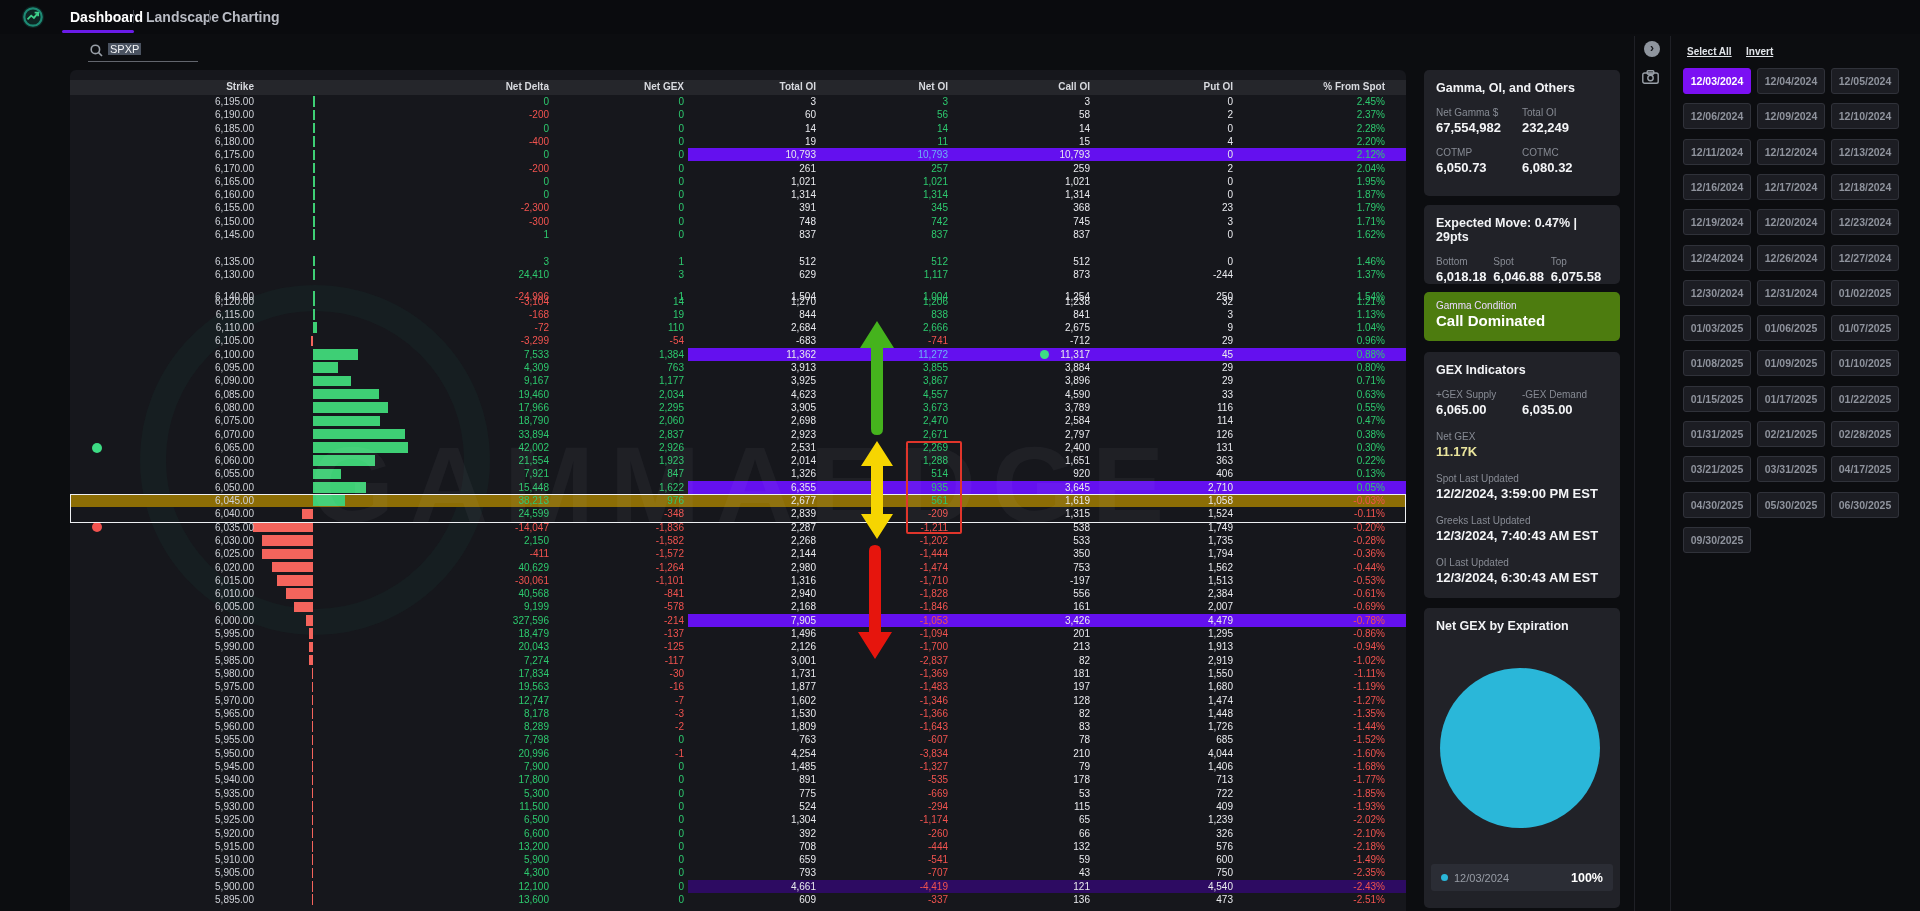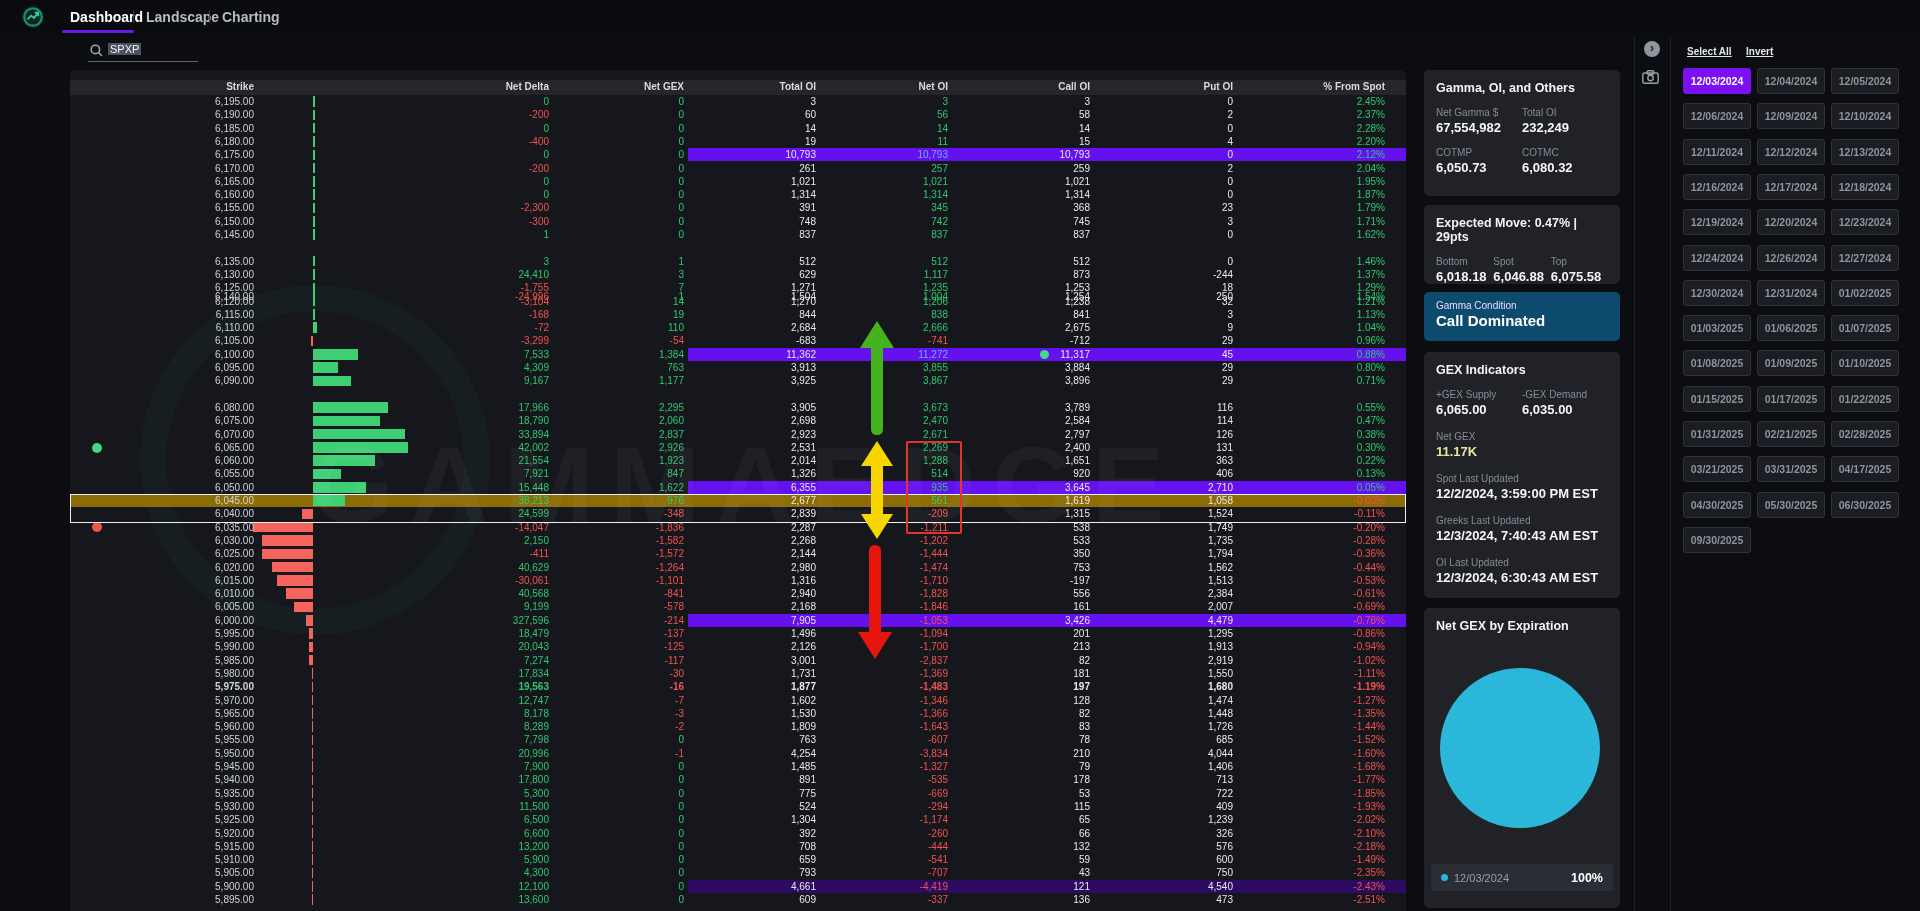--- a/index.html
+++ b/index.html
@@ -45,21 +45,21 @@
   #chev-btn{position:absolute;left:1644px;top:41px;width:16px;height:16px;border-radius:50%;background:#8f959e;
     color:#16171c;font-size:12px;font-weight:bold;text-align:center;line-height:15px;cursor:pointer;z-index:10;}
   #cam-btn{position:absolute;left:1642px;top:70px;cursor:pointer;z-index:10;}
   
   .spanel{position:absolute;left:1424px;width:196px;background:#212228;border-radius:5px;padding:11px 12px;}
   .sptitle{font-size:12.5px;font-weight:bold;color:#f2f3f6;}
   .fld .lb{font-size:10px;color:#878b94;margin-bottom:2px;}
   .fld .vl{font-size:13px;font-weight:bold;color:#f4f5f7;}
   .frow{display:flex;margin-top:12px;}
   .frow .fld{flex:1;}
-  #gamma-cond{position:absolute;left:1424px;top:292px;width:196px;height:49px;background:#0c4a6e;border-radius:5px;padding:8px 12px;}
+  #gamma-cond{position:absolute;left:1424px;top:292px;width:196px;height:49px;background:#4d7c0f;border-radius:5px;padding:8px 12px;}
   #gamma-cond .lb{font-size:10px;color:#ead9ff;}
   #gamma-cond .vl{font-size:15px;font-weight:bold;color:#ffffff;margin-top:1px;}
   #pie{position:absolute;left:16px;top:60px;width:160px;height:160px;border-radius:50%;}
   #pie-legend{position:absolute;left:7px;top:256px;width:182px;height:27px;background:#2b2d35;border-radius:3px;
     display:flex;align-items:center;padding:0 10px;}
   #pie-legend .dot{width:7px;height:7px;border-radius:50%;margin-right:6px;}
   #pie-legend .dlabel{font-size:11px;color:#989da6;flex:1;}
   #pie-legend .dval{font-size:12.5px;font-weight:bold;color:#ffffff;}
   
   #filter-title{position:absolute;left:1687px;top:10px;font-size:11px;color:#cfd3da;}
@@ -257,31 +257,20 @@
         <div class="bar" style="width: 1.5px; left: 243px; background: rgb(62, 207, 117);"></div>
         <span class="cell c0 ts">6,130.00</span>
         <span class="cell c1 tg">24,410</span>
         <span class="cell c2 tg">3</span>
         <span class="cell c3 tw">629</span>
         <span class="cell c4 tg">1,117</span>
         <span class="cell c5 tw">873</span>
         <span class="cell c6 tw">-244</span>
         <span class="cell c7 tg">1.37%</span>
       </div>
-      <div class="trow" style="top: 186.2px;">
-        <div class="bar" style="width: 1.5px; left: 243px; background: rgb(62, 207, 117);"></div>
-        <span class="cell c0 ts">6,125.00</span>
-        <span class="cell c1 tr">-1,755</span>
-        <span class="cell c2 tg">7</span>
-        <span class="cell c3 tw">1,271</span>
-        <span class="cell c4 tg">1,235</span>
-        <span class="cell c5 tw">1,253</span>
-        <span class="cell c6 tw">18</span>
-        <span class="cell c7 tg">1.29%</span>
-      </div>
       <div class="trow" style="top: 199.5px;">
         <div class="bar" style="width: 1.5px; left: 243px; background: rgb(62, 207, 117);"></div>
         <span class="cell c0 ts">6,120.00</span>
         <span class="cell c1 tr">-3,104</span>
         <span class="cell c2 tg">14</span>
         <span class="cell c3 tw">1,270</span>
         <span class="cell c4 tg">1,206</span>
         <span class="cell c5 tw">1,238</span>
         <span class="cell c6 tw">32</span>
         <span class="cell c7 tg">1.21%</span>
@@ -347,20 +336,31 @@
         <div class="bar" style="width: 38.2143px; left: 243px; background: rgb(62, 207, 117);"></div>
         <span class="cell c0 ts">6,090.00</span>
         <span class="cell c1 tg">9,167</span>
         <span class="cell c2 tg">1,177</span>
         <span class="cell c3 tw">3,925</span>
         <span class="cell c4 tg">3,867</span>
         <span class="cell c5 tw">3,896</span>
         <span class="cell c6 tw">29</span>
         <span class="cell c7 tg">0.71%</span>
       </div>
+      <div class="trow" style="top: 292.6px;">
+        <div class="bar" style="width: 66.039px; left: 243px; background: rgb(62, 207, 117);"></div>
+        <span class="cell c0 ts">6,085.00</span>
+        <span class="cell c1 tg">19,460</span>
+        <span class="cell c2 tg">2,034</span>
+        <span class="cell c3 tw">4,623</span>
+        <span class="cell c4 tg">4,557</span>
+        <span class="cell c5 tw">4,590</span>
+        <span class="cell c6 tw">33</span>
+        <span class="cell c7 tg">0.63%</span>
+      </div>
       <div class="trow" style="top: 305.9px;">
         <div class="bar" style="width: 74.513px; left: 243px; background: rgb(62, 207, 117);"></div>
         <span class="cell c0 ts">6,080.00</span>
         <span class="cell c1 tg">17,966</span>
         <span class="cell c2 tg">2,295</span>
         <span class="cell c3 tw">3,905</span>
         <span class="cell c4 tg">3,673</span>
         <span class="cell c5 tw">3,789</span>
         <span class="cell c6 tw">116</span>
         <span class="cell c7 tg">0.55%</span>
@@ -582,21 +582,21 @@
         <div class="bar" style="width: 1.5px; left: 241.5px; background: rgb(244, 100, 92);"></div>
         <span class="cell c0 ts">5,980.00</span>
         <span class="cell c1 tg">17,834</span>
         <span class="cell c2 tr">-30</span>
         <span class="cell c3 tw">1,731</span>
         <span class="cell c4 tr">-1,369</span>
         <span class="cell c5 tw">181</span>
         <span class="cell c6 tw">1,550</span>
         <span class="cell c7 tr">-1.11%</span>
       </div>
-      <div class="trow" style="top: 585.2px; font-weight: bold;">
+      <div class="trow" style="top: 585.2px;">
         <div class="bar" style="width: 1.5px; left: 241.5px; background: rgb(244, 100, 92);"></div>
         <span class="cell c0 ts">5,975.00</span>
         <span class="cell c1 tg">19,563</span>
         <span class="cell c2 tr">-16</span>
         <span class="cell c3 tw">1,877</span>
         <span class="cell c4 tr">-1,483</span>
         <span class="cell c5 tw">197</span>
         <span class="cell c6 tw">1,680</span>
         <span class="cell c7 tr">-1.19%</span>
       </div>

